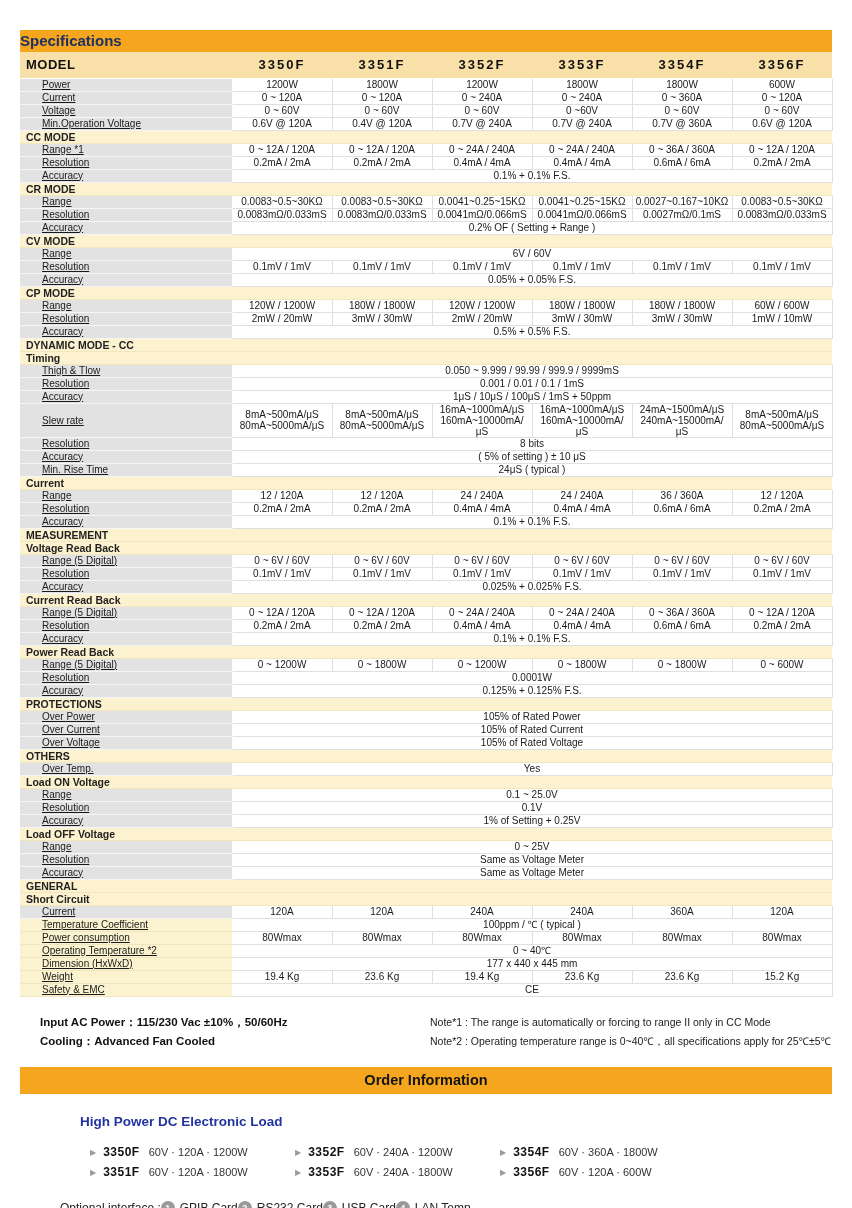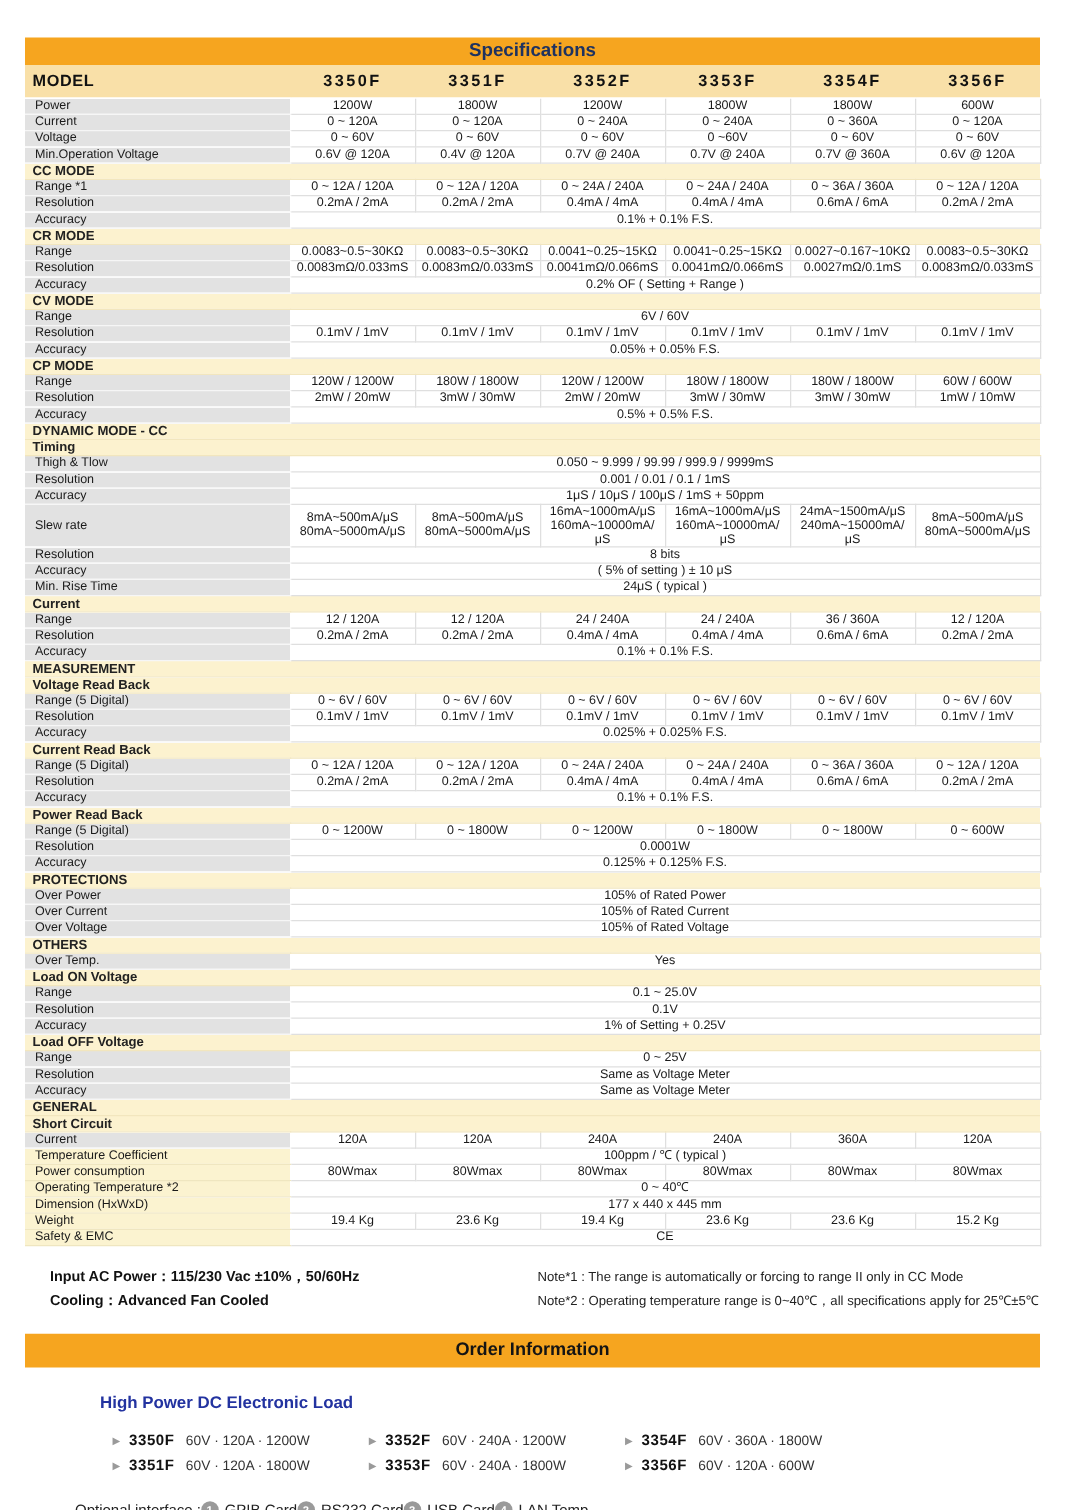--- a/index.html
+++ b/index.html
@@ -1,34 +1,34 @@
 <!DOCTYPE html>
 <html><head>
 <meta charset="utf-8">
 <style>
   * { margin:0; padding:0; box-sizing:border-box; }
   body { width:852px; height:1208px; background:#ffffff; font-family:"Liberation Sans", sans-serif; overflow:hidden; }
   .page { position:relative; width:852px; height:1208px; background:#fff; }
 
   .banner { margin:30px 20px 0 20px; height:22px; line-height:22px; background:#F6A51F;
-            color:#1E3260; font-weight:bold; font-size:15px; text-align:center; }
+            color:#1E3260; font-weight:bold; font-size:15px; }
   .order-banner { margin:16px 20px 0 20px; height:27px; line-height:27px; background:#F6A51F;
             color:#141414; font-weight:bold; font-size:14.5px; text-align:center; }
 
   table.spec { border-collapse:collapse; table-layout:fixed; width:812px; margin:0 20px; }
   col.lab { width:212px; }
   col.v { width:100px; }
   td { font-size:10px; height:13px; line-height:12px; padding:0 2px; overflow:hidden;
        white-space:nowrap; color:#1a1a1a; vertical-align:middle; }
   tr.model td { background:#F9E0A8; height:26px; line-height:19px; font-weight:bold; border-bottom:1px solid #fff; }
   td.model-label { font-size:13px; padding-left:6px; letter-spacing:0.5px; color:#111; }
   td.model-name  { font-size:13px; text-align:center; letter-spacing:2px; color:#111; }
   td.sec, td.sub { background:#FCF2CF; font-weight:bold; padding-left:6px; color:#222;
                    border-bottom:1px solid #F2E6BE; font-size:10.5px; }
-  td.lbl { background:#E2E2E2; padding-left:8px; border-bottom:1px solid #F6F6F6; border-right:1px solid #fff; }
+  td.lbl { background:#E2E2E2; padding-left:22px; border-bottom:1px solid #F6F6F6; border-right:1px solid #fff;text-decoration:underline; }
   td.lbl.cream { background:#FBF3D0; border-bottom:1px solid #EFE6C0; }
   td.val { background:#fff; text-align:center; border:1px solid #DFDFDF; }
   tr.tall td { height:27px; white-space:pre-line; line-height:11px; font-size:10px; }
 
   .footer { display:flex; margin:16px 20px 0 40px; }
   .footer-left { width:390px; font-weight:bold; font-size:11.5px; line-height:19px; color:#111; }
   .footer-right { font-size:10.5px; line-height:19px; color:#222; }
 
   .order-heading { color:#2333A0; font-weight:bold; font-size:13.5px; margin:20px 0 16px 80px; }
   .order-grid { display:grid; grid-template-columns:205px 205px 230px; margin-left:90px; row-gap:6px; font-size:11px; color:#333; }

